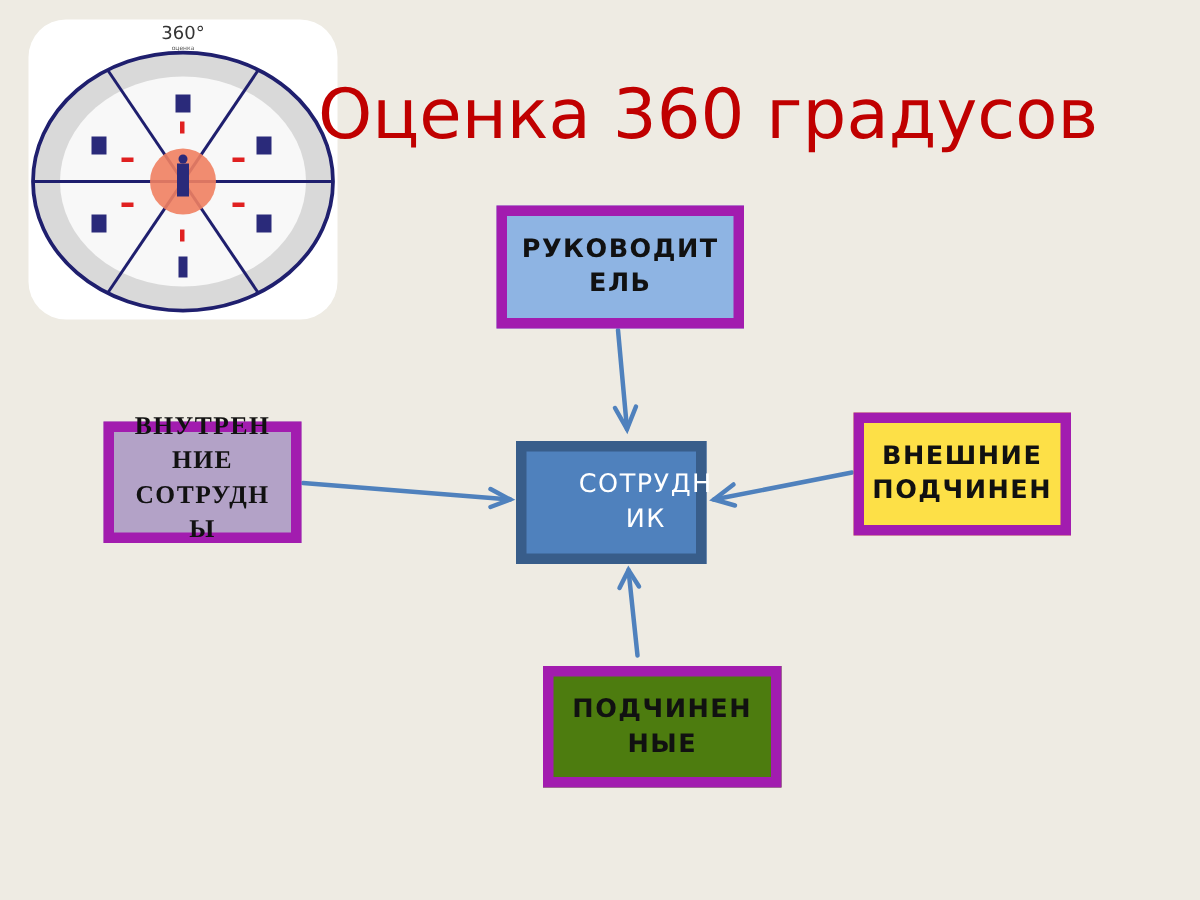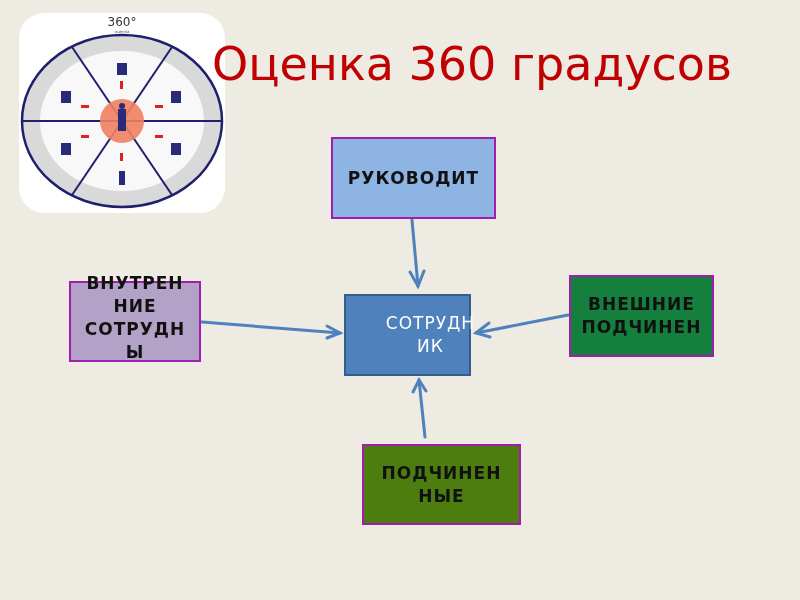--- a/index.html
+++ b/index.html
@@ -2,42 +2,42 @@
 <html><head>
 <meta charset="utf-8">
 <style>
   html, body { margin:0; padding:0; }
   body {
     width:800px; height:600px; overflow:hidden;
     background:#eeebe3; position:relative;
     font-family:"DejaVu Sans", sans-serif;
   }
   .title {
-    position:absolute; left:212px; top:36px;
+    position:absolute; left:212px; top:48px;
     font-size:46px; color:#c00000; font-family:"DejaVu Sans", sans-serif;
     white-space:nowrap; line-height:56px;
   }
   .wheel-img {
     position:absolute; left:19px; top:13px; width:206px; height:200px;
     background:#ffffff;
     border-radius:25px;
   }
   .box {
     position:absolute; box-sizing:border-box;
-    border:2px solid #a21caf;
+    border:7px solid #a21caf;
     display:flex; align-items:center; justify-content:center;
     text-align:center; font-weight:bold; font-size:17px; line-height:23px;
     color:#111; letter-spacing:1px;
   }
   .box span { display:block; }
   #b-manager { left:331px; top:137px; width:165px; height:82px; background:#8eb4e3; }
-  #b-internal { left:69px; top:281px; width:132px; height:81px; background:#b3a2c7; }
+  #b-internal { left:69px; top:281px; width:132px; height:81px; background:#b3a2c7;font-family:Liberation Serif, serif; }
   #b-internal .lbl { margin-top:-8px; }
   #b-employee { left:344px; top:294px; width:127px; height:82px; background:#4f81bd; color:#ffffff; font-weight:normal; font-size:17px; border-color:#385d8a;padding-left:46px; }
-  #b-external { left:569px; top:275px; width:145px; height:82px; background:#15803d; }
+  #b-external { left:569px; top:275px; width:145px; height:82px; background:#fde047; }
   #b-subordinates { left:362px; top:444px; width:159px; height:81px; background:#4d7c0f; }
   svg.arrows { position:absolute; left:0; top:0; }
 </style>
 </head>
 <body>
 
 <div class="wheel-img">
   <svg width="206" height="200" viewBox="0 0 206 200">
     <text x="103" y="13" text-anchor="middle" font-family="DejaVu Sans, sans-serif" font-size="12" fill="#333">360°</text>
     <text x="103" y="20" text-anchor="middle" font-family="DejaVu Sans, sans-serif" font-size="4" fill="#555">оценка</text>
@@ -81,20 +81,21 @@
     <line x1="568" y1="315" x2="476" y2="333"></line>
     <polyline points="489,323 476,333 490,337"></polyline>
     <line x1="425" y1="437" x2="419" y2="380"></line>
     <polyline points="413,392 419,380 426,391"></polyline>
   </g>
 </svg>
 
 <div class="box" id="b-manager">
   <div class="lbl">
     <span>РУКОВОДИТ</span>
+    <span>ЕЛЬ</span>
   </div>
 </div>
 
 <div class="box" id="b-internal">
   <div class="lbl">
     <span>ВНУТРЕН</span>
     <span>НИЕ</span>
     <span>СОТРУДН</span>
     <span>Ы</span>
   </div>

